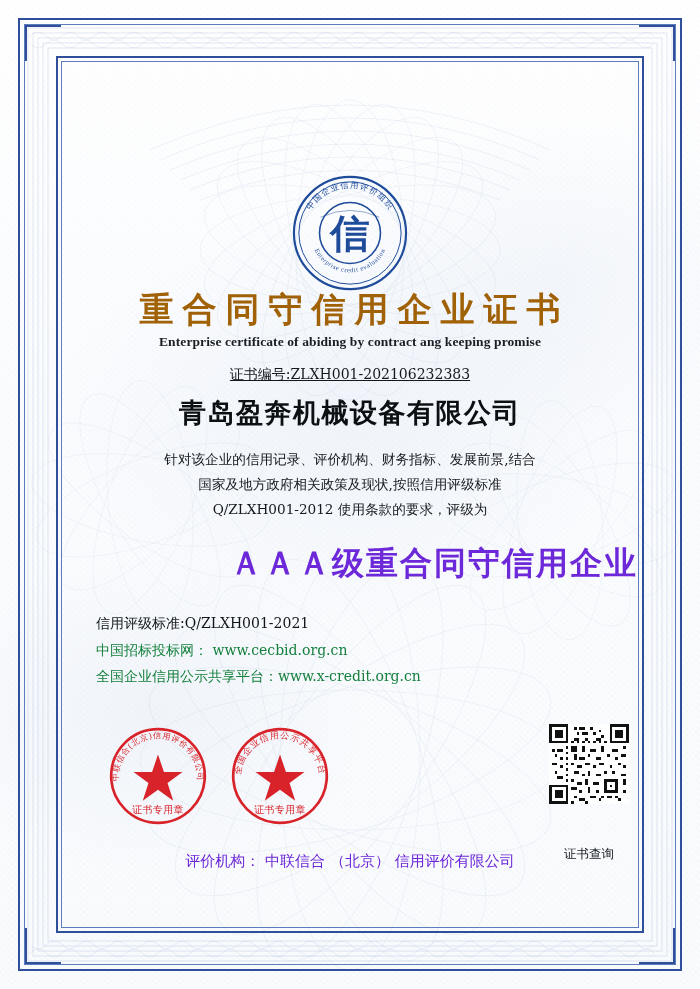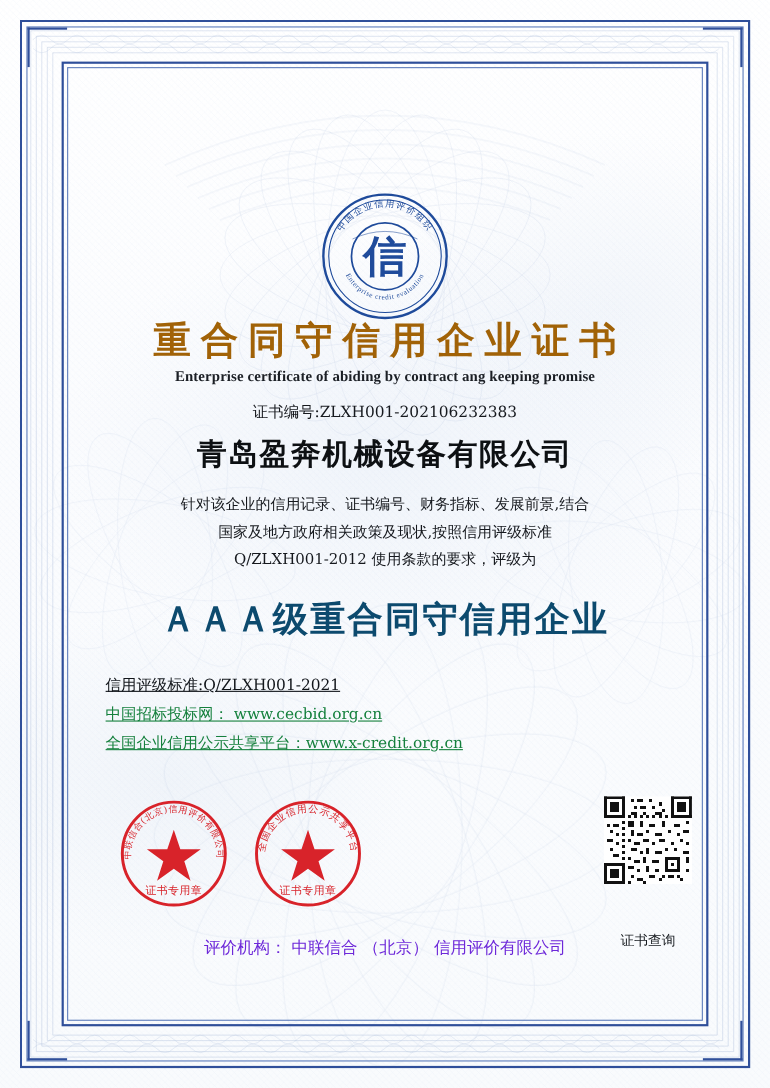--- a/index.html
+++ b/index.html
@@ -108,20 +108,21 @@
     font-family: "Liberation Serif", serif;
   }
 
   .cert-no {
     position: absolute;
     top: 304px;
     left: 0; right: 0;
     font-size: 14px;
     color: #15181d;
     font-family: "DejaVu Serif", "Liberation Serif", serif;
+    text-decoration: underline;
   }
 
   .company {
     position: absolute;
     top: 333px;
     left: 0; right: 0;
     font-size: 27px;
     font-weight: bold;
     letter-spacing: 1.5px;
     color: #0d1013;
@@ -138,36 +139,37 @@
     font-family: "DejaVu Serif", "Liberation Serif", serif;
   }
 
   .grade {
     position: absolute;
     top: 480px;
     left: 0; right: 0;
     font-size: 32px;
     font-weight: bold;
     letter-spacing: 2px;
-    color: #0c4a6e;
-    font-family: "DejaVu Serif", "Liberation Serif", serif;
+    color: #6d28d9;
+    font-family: "DejaVu Serif", "Liberation Serif", serif;
+    text-align: right;
   }
 
   .details {
     position: absolute;
     top: 548px;
     left: 34px;
     right: 34px;
     text-align: left;
     font-size: 14px;
     line-height: 26.5px;
     color: #11151a;
     font-family: "DejaVu Serif", "Liberation Serif", serif;
   }
-  .details .row { white-space: nowrap; text-decoration: underline; }
+  .details .row { white-space: nowrap; }
   .details .link { color: #15803d; }
 
   
   .stamp {
     position: absolute;
     width: 108px;
     height: 108px;
     top: 660px;
   }
   .stamp.left { left: 42px; }
@@ -334,21 +336,21 @@
     </svg>
 
     <div class="title-cn">重合同守信用企业证书</div>
     <div class="title-en">Enterprise certificate of abiding by contract ang keeping promise</div>
 
     <div class="cert-no">证书编号:ZLXH001-202106232383</div>
 
     <div class="company">青岛盈奔机械设备有限公司</div>
 
     <div class="body-text">
-      <div>针对该企业的信用记录、证书编号、财务指标、发展前景,结合</div>
+      <div>针对该企业的信用记录、评价机构、财务指标、发展前景,结合</div>
       <div>国家及地方政府相关政策及现状,按照信用评级标准</div>
       <div>Q/ZLXH001-2012 使用条款的要求，评级为</div>
     </div>
 
     <div class="grade">ＡＡＡ级重合同守信用企业</div>
 
     <div class="details">
       <div class="row">信用评级标准:Q/ZLXH001-2021</div>
       <div class="row link">中国招标投标网： www.cecbid.org.cn</div>
       <div class="row link">全国企业信用公示共享平台：www.x-credit.org.cn</div>

